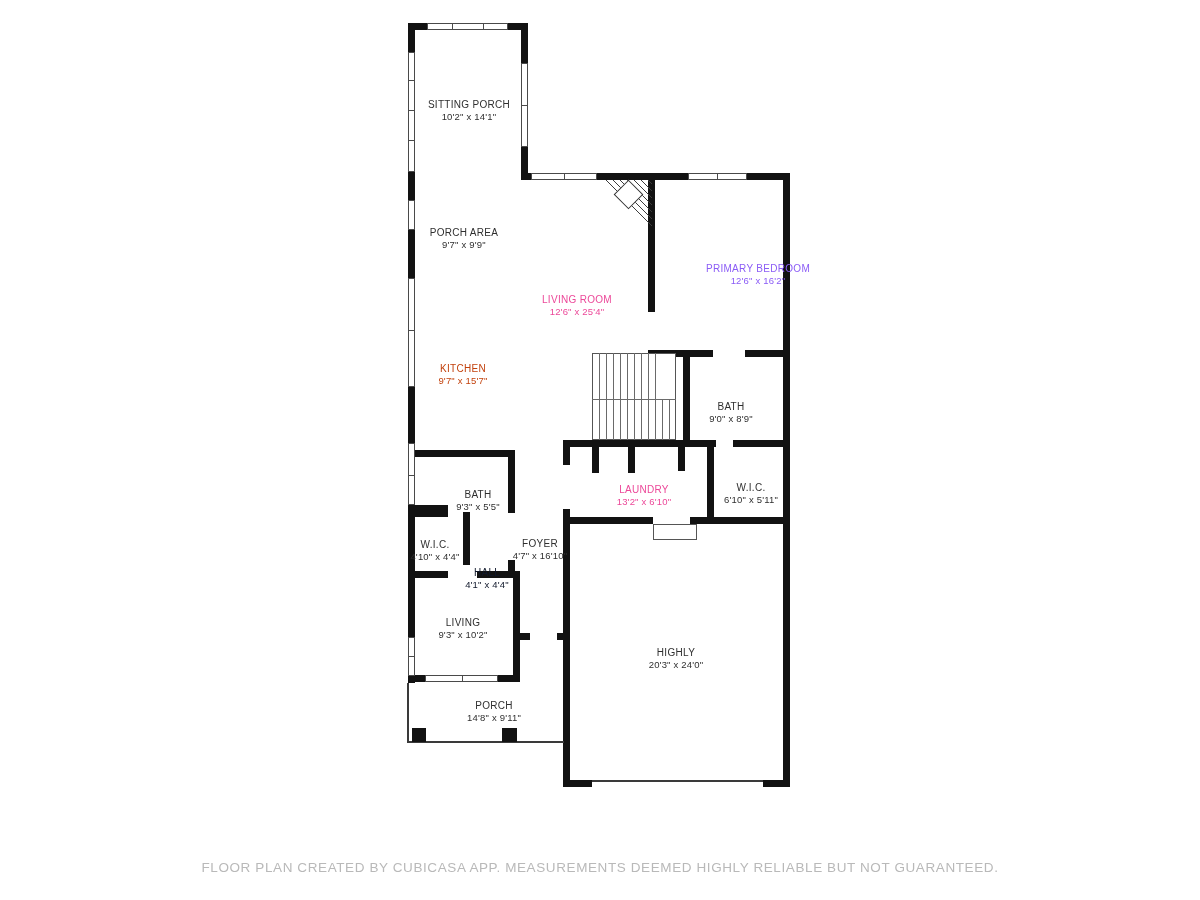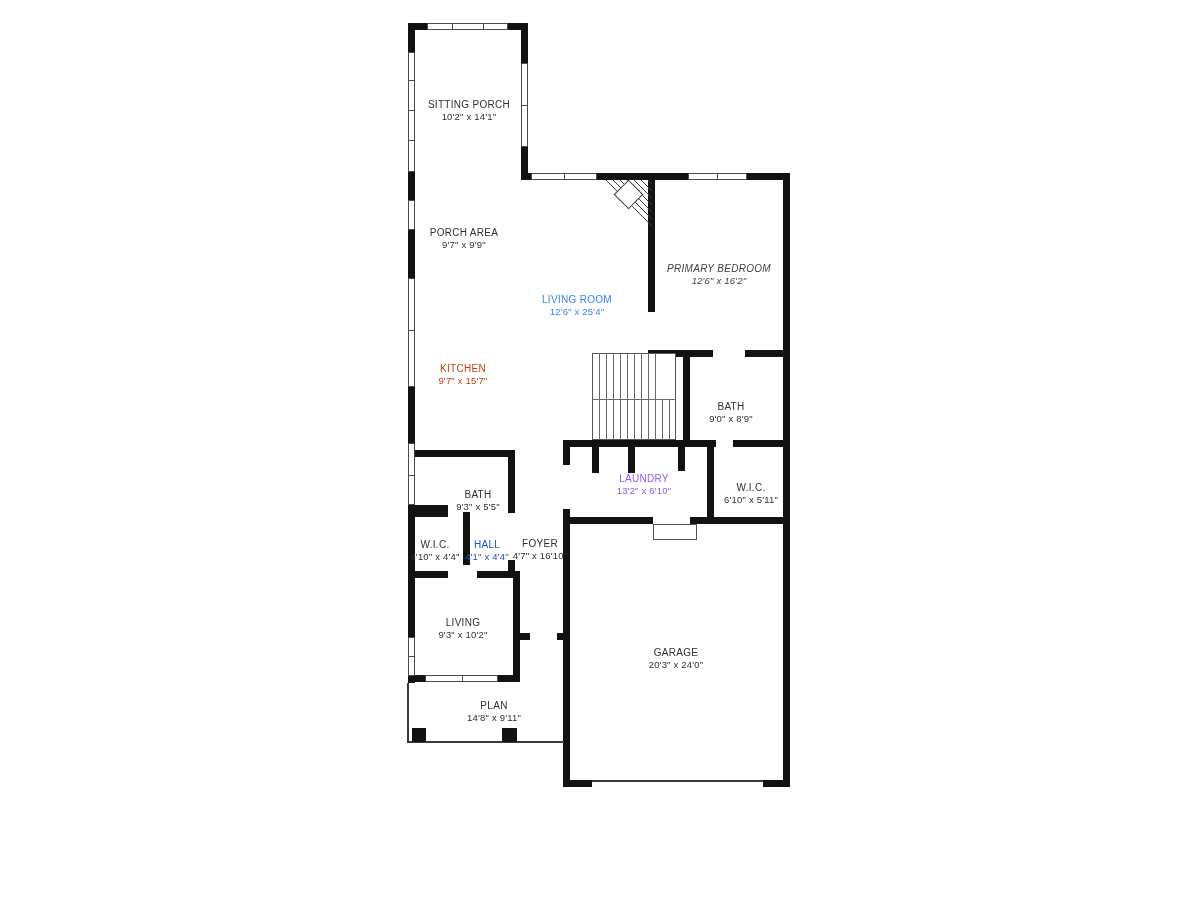--- a/index.html
+++ b/index.html
@@ -125,66 +125,67 @@
     </div>
 
   <div class="room-label" style="left: 469px; top: 110px; color: rgb(47, 47, 47);">
     <div class="rn">SITTING PORCH</div>
     <div class="rd">10'2" x 14'1"</div>
   </div>
   <div class="room-label" style="left: 464px; top: 238px; color: rgb(47, 47, 47);">
     <div class="rn">PORCH AREA</div>
     <div class="rd">9'7" x 9'9"</div>
   </div>
-  <div class="room-label" style="left: 577px; top: 305px; color: #3b82f6;">
+  <div class="room-label" style="left: 577px; top: 305px; color: #ec4899;">
     <div class="rn">LIVING ROOM</div>
     <div class="rd">12'6" x 25'4"</div>
   </div>
-  <div class="room-label" style="left: 719px; top: 274px; color: #404040; font-style: italic;">
+  <div class="room-label" style="left: 758px; top: 274px; color: #8b5cf6;">
     <div class="rn">PRIMARY BEDROOM</div>
     <div class="rd">12'6" x 16'2"</div>
   </div>
   <div class="room-label" style="left: 463px; top: 374px; color: #c2410c;">
     <div class="rn">KITCHEN</div>
     <div class="rd">9'7" x 15'7"</div>
   </div>
   <div class="room-label" style="left: 731px; top: 412px; color: rgb(47, 47, 47);">
     <div class="rn">BATH</div>
     <div class="rd">9'0" x 8'9"</div>
   </div>
-  <div class="room-label" style="left: 644px; top: 484px; color: #8b5cf6;">
+  <div class="room-label" style="left: 644px; top: 495px; color: #ec4899;">
     <div class="rn">LAUNDRY</div>
     <div class="rd">13'2" x 6'10"</div>
   </div>
   <div class="room-label" style="left: 751px; top: 493px; color: rgb(47, 47, 47);">
     <div class="rn">W.I.C.</div>
     <div class="rd">6'10" x 5'11"</div>
   </div>
   <div class="room-label" style="left: 478px; top: 500px; color: rgb(47, 47, 47);">
     <div class="rn">BATH</div>
     <div class="rd">9'3" x 5'5"</div>
   </div>
   <div class="room-label" style="left: 435px; top: 550px; color: rgb(47, 47, 47);">
     <div class="rn">W.I.C.</div>
     <div class="rd">4'10" x 4'4"</div>
   </div>
-  <div class="room-label" style="left: 487px; top: 550px; color: #1d4ed8; text-align: center;">
+  <div class="room-label" style="left: 487px; top: 578px; color: #0f172a; text-align: center;">
     <div class="rn">HALL</div>
     <div class="rd">4'1" x 4'4"</div>
   </div>
   <div class="room-label" style="left: 540px; top: 549px; color: rgb(47, 47, 47);">
     <div class="rn">FOYER</div>
     <div class="rd">4'7" x 16'10"</div>
   </div>
   <div class="room-label" style="left: 463px; top: 628px; color: rgb(47, 47, 47);">
     <div class="rn">LIVING</div>
     <div class="rd">9'3" x 10'2"</div>
   </div>
   <div class="room-label" style="left: 676px; top: 658px; color: rgb(47, 47, 47);">
-    <div class="rn">GARAGE</div>
+    <div class="rn">HIGHLY</div>
     <div class="rd">20'3" x 24'0"</div>
   </div>
   <div class="room-label" style="left: 494px; top: 711px; color: rgb(47, 47, 47);">
-    <div class="rn">PLAN</div>
+    <div class="rn">PORCH</div>
     <div class="rd">14'8" x 9'11"</div>
   </div>
 
+  <div class="footer" style="color: rgb(185, 185, 185);">FLOOR PLAN CREATED BY CUBICASA APP. MEASUREMENTS DEEMED HIGHLY RELIABLE BUT NOT GUARANTEED.</div>
 </div>
 
 </body></html>

